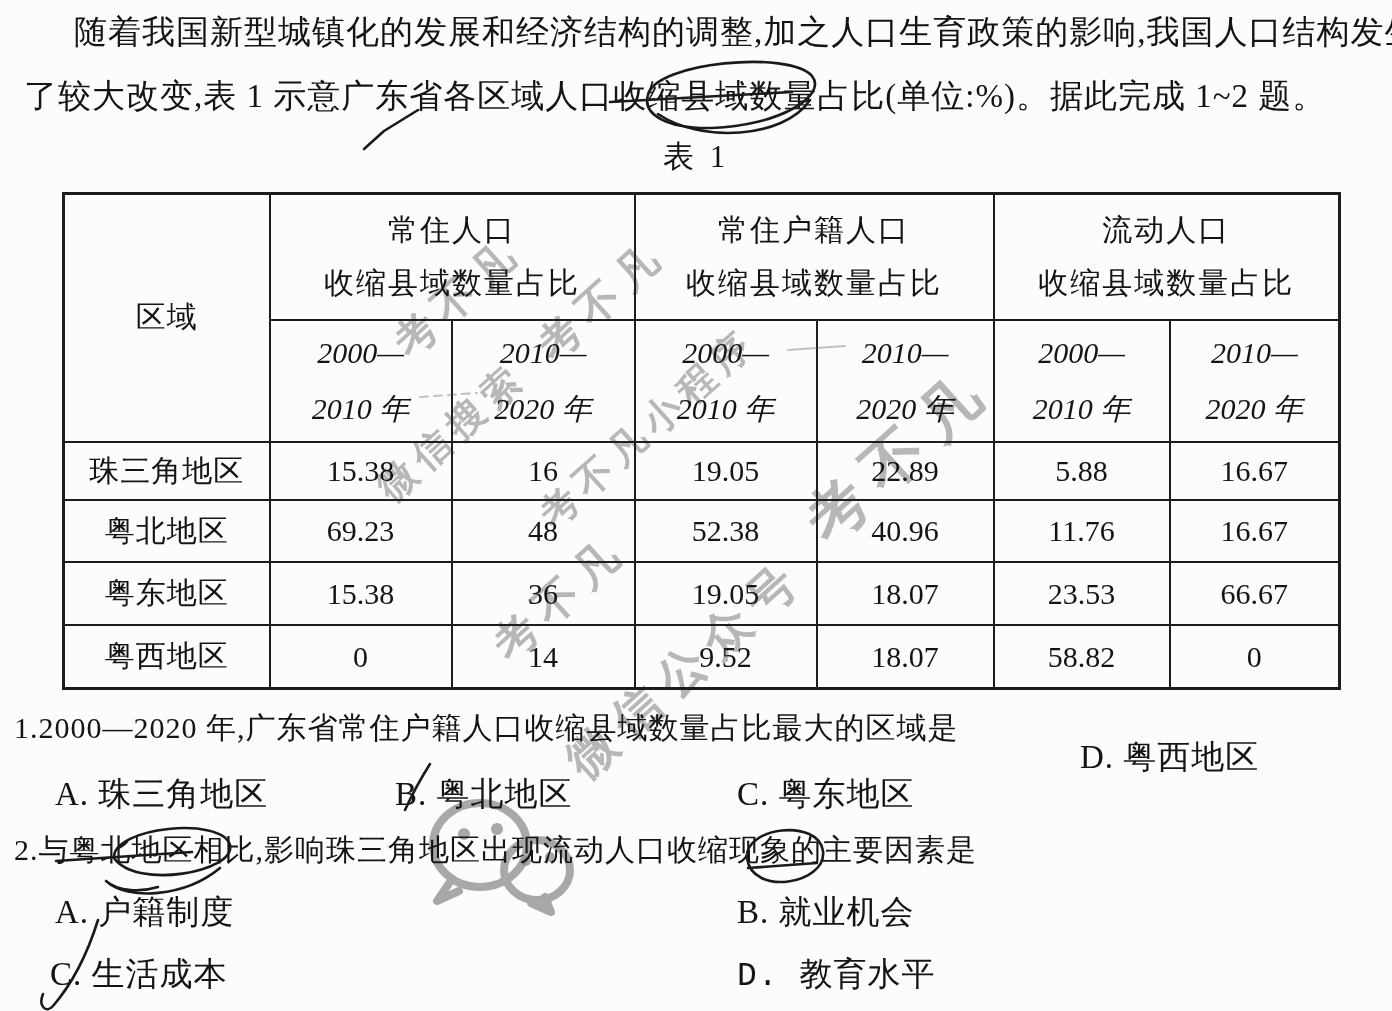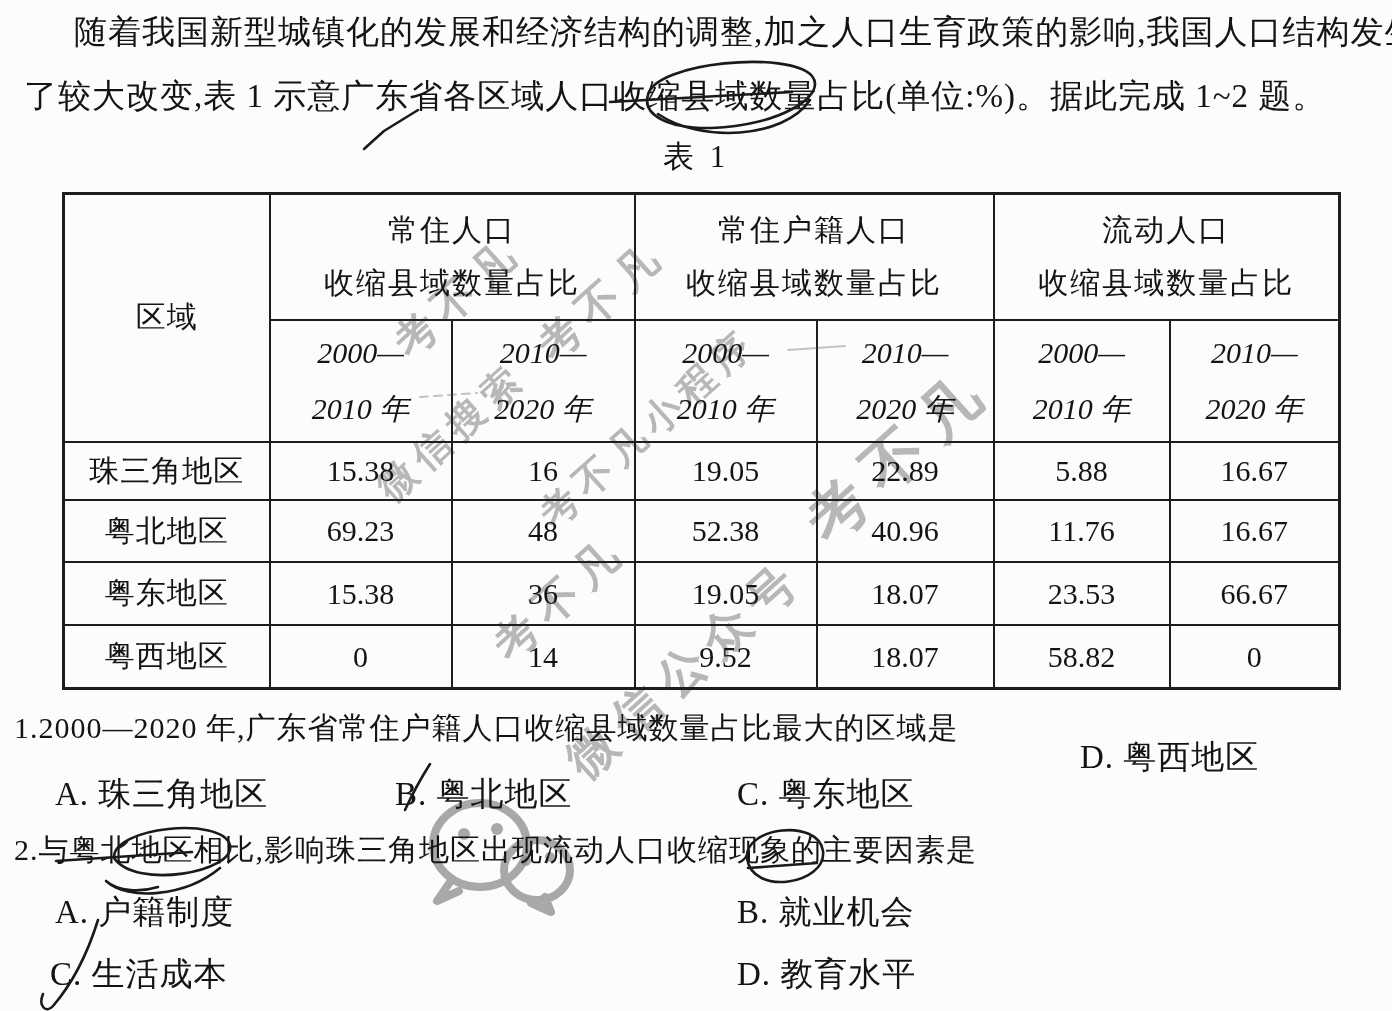--- a/index.html
+++ b/index.html
@@ -155,21 +155,21 @@
   <div class="abs stem q1stem">1.2000—2020 年,广东省常住户籍人口收缩县域数量占比最大的区域是</div>
   <span class="abs opt" style="left:55px;top:772px;">A. 珠三角地区</span>
   <span class="abs opt" style="left:395px;top:772px;">B. 粤北地区</span>
   <span class="abs opt" style="left:737px;top:772px;">C. 粤东地区</span>
   <span class="abs opt" style="left:1080px;top:735px;">D. 粤西地区</span>
 
   <div class="abs stem q2stem">2.与粤北地区相比,影响珠三角地区出现流动人口收缩现象的主要因素是</div>
   <span class="abs opt" style="left:737px;top:890px;">B. 就业机会</span>
   <span class="abs opt" style="left:55px;top:890px;">A. 户籍制度</span>
   <span class="abs opt" style="left:50px;top:952px;">C. 生活成本</span>
-  <span class="abs opt" style="left:737px;top:952px;">D. 教育水平</span>
+  <span class="abs opt" style="left:737px;top:952px;font-family:Liberation Mono, monospace;">D. 教育水平</span>
 
   <svg class="overlay" width="1392" height="1011">
     <g stroke="#1a1a1a" stroke-width="2.6" fill="none" stroke-linecap="round" stroke-linejoin="round">
 
       <path d="M 648,95 C 655,62 790,50 812,76 C 828,96 778,126 712,128 C 668,129 642,115 648,95"></path>
       <path d="M 658,114 C 700,143 784,139 810,100"></path>
       <path d="M 610,102 L 792,92"></path>
 
       <path d="M 364,149 L 384,131 L 418,110"></path>
 

